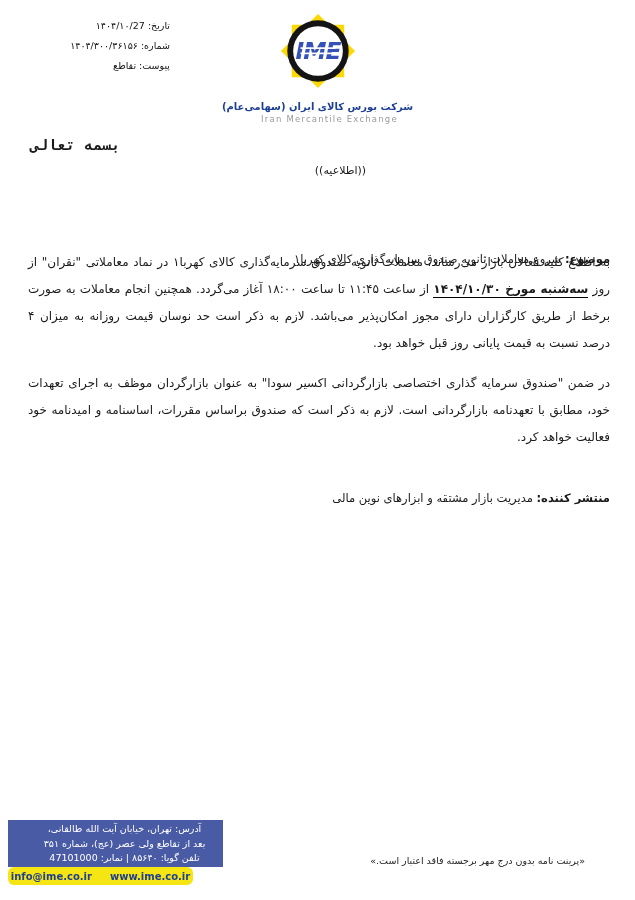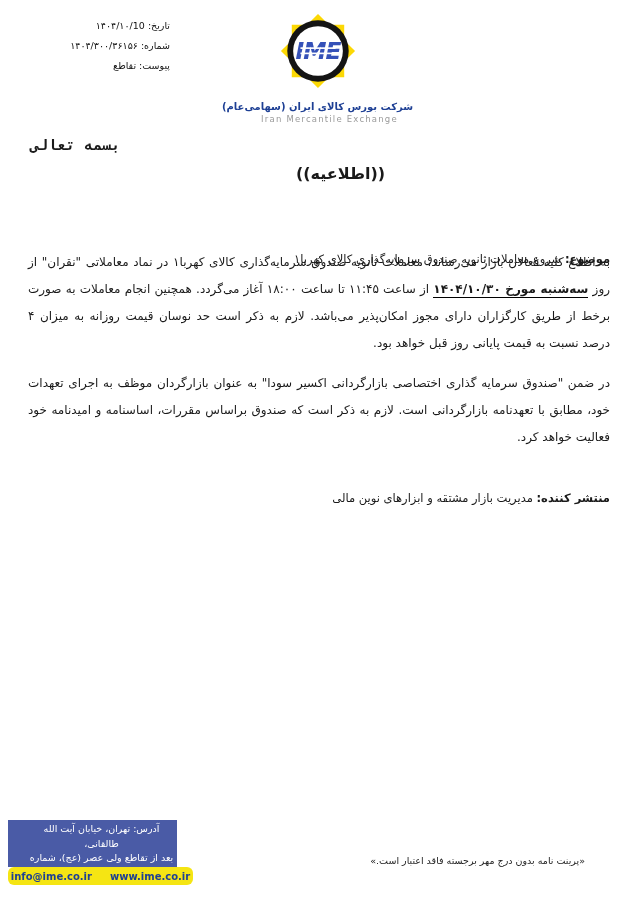--- a/index.html
+++ b/index.html
@@ -27,51 +27,51 @@
   .monogram{fill:var(--monogram-blue);font-weight:bold;font-style:italic;
             font-size:24px;font-family:"DejaVu Sans",sans-serif;letter-spacing:-1px;}
   .stripe{fill:#ffffff;}
   .company-fa{margin-top:11px;font-size:10px;font-weight:bold;color:var(--brand-blue);direction:rtl;}
   .company-en{margin-top:2px;font-size:8.5px;color:var(--company-en-gray);letter-spacing:1.2px;padding-left:24px;}
 
   
   .basmala{position:absolute;top:136px;left:0;width:100%;text-align:left;
            padding-left:30px;font-size:15px;font-weight:bold;direction:rtl;font-family:Liberation Mono, monospace;}
   .notice{position:absolute;top:164px;left:0;width:100%;text-align:center;
-          padding-left:46px;font-size:16px;font-weight:bold;direction:rtl;}
+          padding-left:46px;font-size:11px;font-weight:normal;direction:rtl;}
   .subject{position:absolute;top:204px;left:28px;right:25px;direction:rtl;
            text-align:right;font-size:11.5px;margin-top:48px;}
 
   
   .body-text{position:absolute;top:249px;left:28px;right:25px;direction:rtl;
              text-align:justify;text-justify:inter-word;font-size:12px;line-height:27px;}
   .body-text p.p2{margin-top:13px;}
   .bold-underline{font-weight:bold;border-bottom:1.2px solid #000;padding-bottom:1px;}
 
   .publisher{position:absolute;top:446px;right:25px;left:28px;direction:rtl;
              text-align:right;font-size:11.5px;margin-top:45px;}
 
   
-  .addr-box{position:absolute;top:820px;left:8px;width:169px;height:47px;
+  .addr-box{position:absolute;top:820px;left:8px;width:215px;height:47px;
             background:var(--footer-box-blue);color:#ffffff;direction:rtl;
             text-align:center;font-size:9.5px;line-height:14.5px;padding-top:2px;padding-left:18px;}
   .link-bar{position:absolute;top:867px;left:8px;width:185px;height:18px;
             background:var(--footer-bar-yellow);display:flex;align-items:center;
             justify-content:center;gap:18px;font-size:10px;font-weight:bold;
             color:var(--brand-blue);direction:ltr;border-radius:6px;}
   .print-note{position:absolute;top:855px;right:50px;direction:rtl;
               font-size:9.5px;color:#222;}
 </style>
 </head>
 <body>
 
 <div class="page">
 
   <div class="meta">
-    <div class="meta-row"><span>تاریخ:</span> <span>۱۴۰۴/۱۰/10</span></div>
+    <div class="meta-row"><span>تاریخ:</span> <span>۱۴۰۴/۱۰/27</span></div>
     <div class="meta-row"><span>شماره:</span> <span>۱۴۰۴/۳۰۰/۳۶۱۵۶</span></div>
     <div class="meta-row"><span>پیوست:</span> <span>تقاطع</span></div>
   </div>
 
   <div class="logo-block">
     <svg class="logo-svg" viewBox="0 0 80 80" aria-hidden="true">
       <polygon class="star" points="40,2 51.1,13.2 66.9,13.1 66.8,28.9 78,40 66.8,51.1 66.9,66.9 51.1,66.8 40,78 28.9,66.8 13.1,66.9 13.2,51.1 2,40 13.2,28.9 13.1,13.1 28.9,13.2"></polygon>
       <circle class="ring" cx="40" cy="40" r="31.5"></circle>
       <circle class="ring-inner" cx="40" cy="40" r="25.5"></circle>
       <text class="monogram" x="40" y="48" text-anchor="middle">IME</text>
@@ -90,21 +90,21 @@
   <div class="body-text">
     <p class="p1"><span>به اطلاع کلیه فعالان بازار می‌رساند، معاملات ثانویه صندوق سرمایه‌گذاری کالای کهربا۱ در نماد معاملاتی "نقران" از روز </span><span class="bold-underline">سه‌شنبه مورخ ۱۴۰۴/۱۰/۳۰</span><span> از ساعت ۱۱:۴۵ تا ساعت ۱۸:۰۰ آغاز می‌گردد. همچنین انجام معاملات به صورت برخط از طریق کارگزاران دارای مجوز امکان‌پذیر می‌باشد. لازم به ذکر است حد نوسان قیمت روزانه به میزان ۴ درصد نسبت به قیمت پایانی روز قبل خواهد بود.</span></p>
     <p class="p2">در ضمن "صندوق سرمایه گذاری اختصاصی بازارگردانی اکسیر سودا" به عنوان بازارگردان موظف به اجرای تعهدات خود، مطابق با تعهدنامه بازارگردانی است. لازم به ذکر است که صندوق براساس مقررات، اساسنامه و امیدنامه خود فعالیت خواهد کرد.</p>
   </div>
 
   <div class="publisher"><b>منتشر کننده:</b><span> مدیریت بازار مشتقه و ابزارهای نوین مالی</span></div>
 
   <div class="addr-box">
     <div>آدرس: تهران، خیابان آیت الله طالقانی،</div>
     <div>بعد از تقاطع ولی عصر (عج)، شماره ۳۵۱</div>
-    <div>تلفن گویا: ۸۵۶۴۰ | نمابر: 38611000</div>
+    <div>تلفن گویا: ۸۵۶۴۰ | نمابر: 47101000</div>
   </div>
   <div class="link-bar">
     <span>info@ime.co.ir</span>
     <span>www.ime.co.ir</span>
   </div>
   <div class="print-note">«پرینت نامه بدون درج مهر برجسته فاقد اعتبار است.»</div>
 
 </div>
 
 </body></html>

